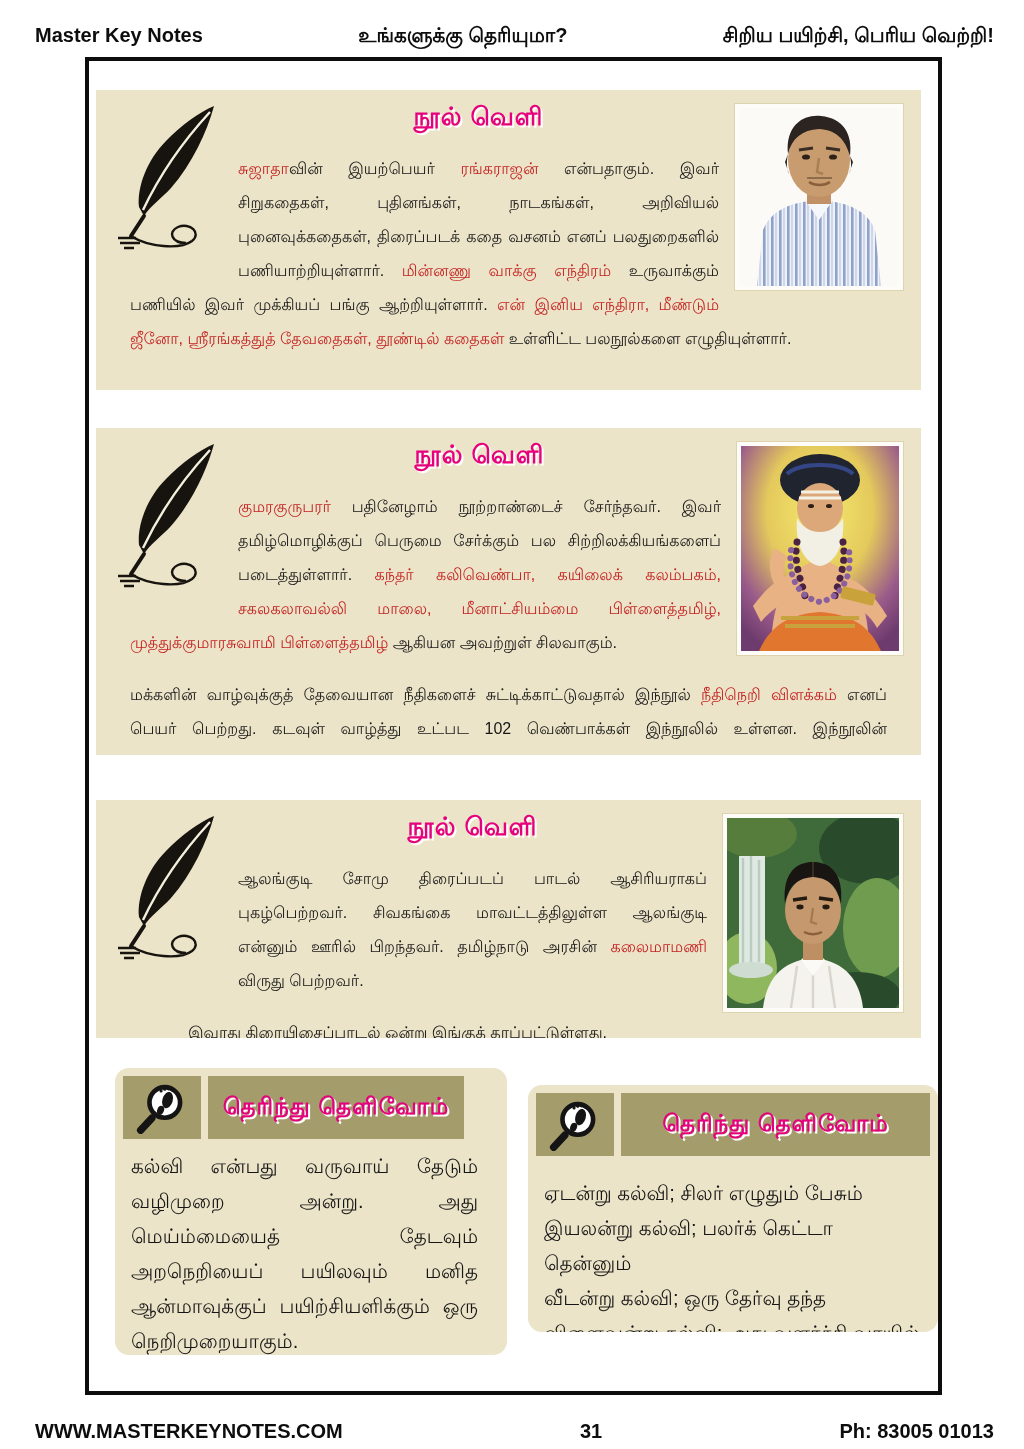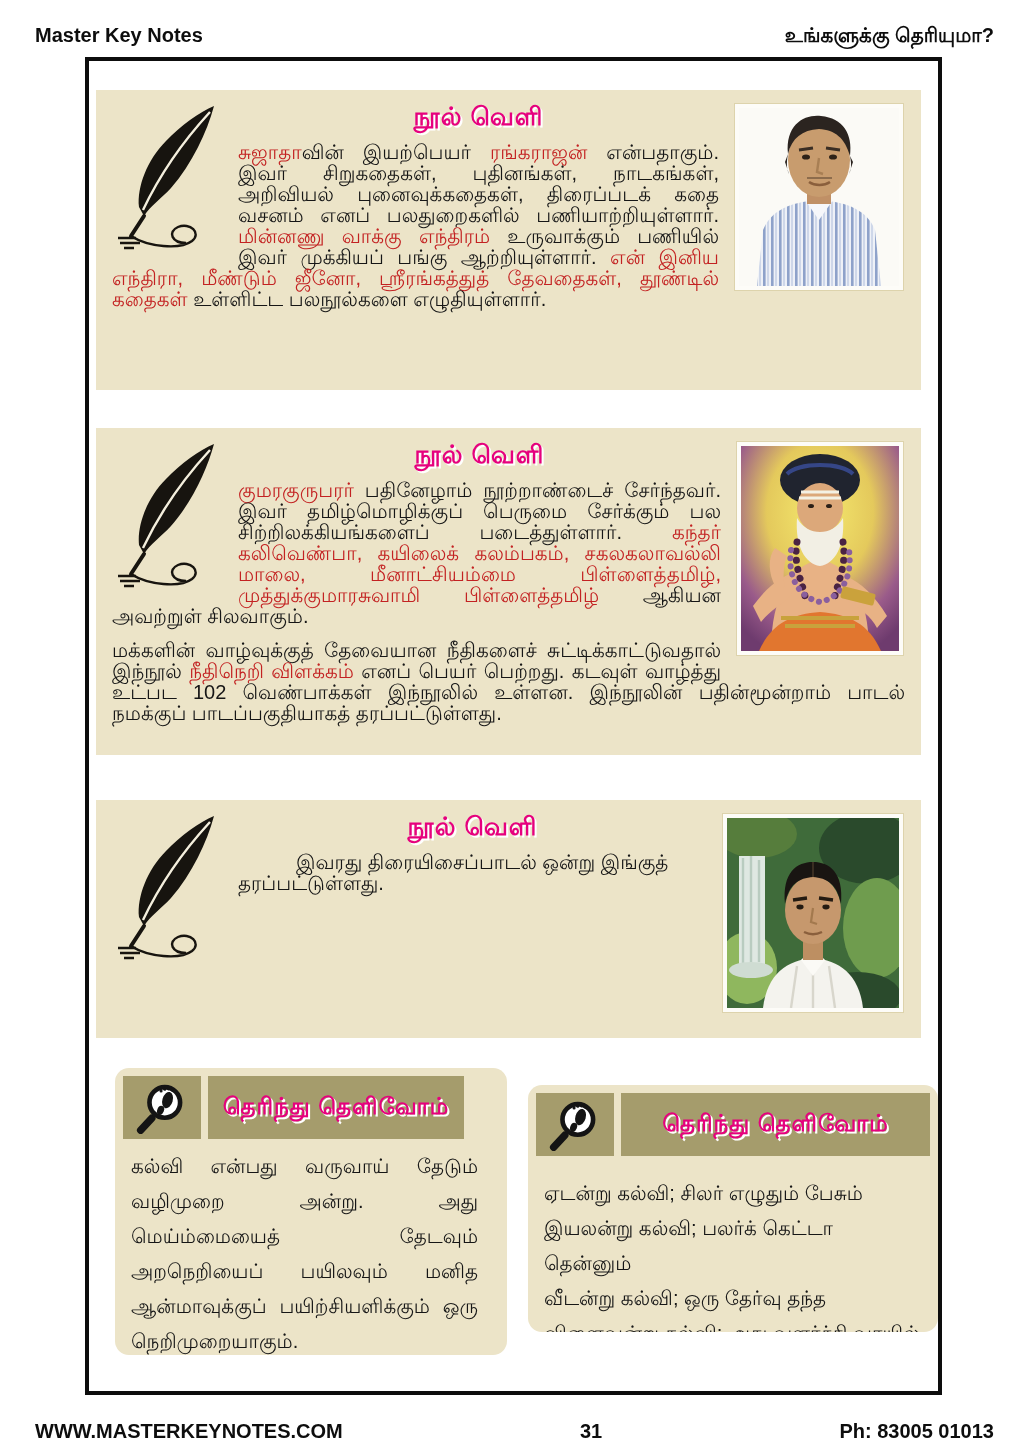--- a/index.html
+++ b/index.html
@@ -22,21 +22,21 @@
   .card-1{top:90px;height:300px;}
   .card-2{top:428px;height:327px;}
   .card-3{top:800px;height:238px;}
 
   .quill{float:left;width:112px;height:152px;margin:2px 12px 2px 2px;}
   .photo{float:right;background:#fdfcf8;padding:4px;margin:4px 2px 8px 16px;
          box-shadow:0 0 0 1px #ddd3ac;font-size:0;line-height:0;}
 
   .card-title{margin:2px 175px 8px 0;text-align:center;font-size:25px;font-weight:bold;
               color:#e6007e;letter-spacing:1px;text-shadow:2px 2px 0 #ffffff,3px 3px 0 #ece4c8;}
-  .body{margin:0;font-size:20px;line-height:21px;text-align:justify;}
+  .body{margin:18px;font-size:16px;line-height:34px;text-align:justify;}
   .body + .body{margin-top:13px;}
   .indent{text-indent:58px;text-align:left;}
   .seg-black{color:#161616;}
   .seg-red{color:#c32222;}
 
   
   .kb{position:absolute;background:#ece4c8;border-radius:14px;box-sizing:border-box;
       padding:8px 8px 6px 8px;overflow:hidden;}
   .kb-left{left:115px;top:1068px;width:392px;height:287px;}
   .kb-right{left:528px;top:1085px;width:410px;height:247px;}
@@ -51,20 +51,21 @@
   .kb-lines{margin:20px 6px 0 8px;font-size:20px;line-height:35px;white-space:pre-line;text-align:left;}
 </style>
 </head>
 <body>
 
 <div class="page">
 
   <div class="hdr">
     <span>Master Key Notes</span>
     <span>உங்களுக்கு தெரியுமா?</span>
+    <span>சிறிய பயிற்சி, பெரிய வெற்றி!</span>
   </div>
 
   <div class="frame"></div>
 
   <section class="card card-1">
     <div class="quill">
       <svg viewBox="0 0 112 152" width="112" height="152">
         <path d="M100 4 C 93 30 78 62 57 86 C 47 97 36 104 30 114 L 25 105 C 23 85 33 58 52 39 C 67 23 86 10 100 4 Z" fill="#17140f"></path>
         <path d="M96 10 C 72 36 48 68 29 108" stroke="#f4efdd" stroke-width="2.4" fill="none"></path>
         <path d="M30 114 L 17 134" stroke="#17140f" stroke-width="4" stroke-linecap="round"></path>
@@ -174,20 +175,21 @@
         <path d="M58 86 C 55 54 70 44 86 44 C 102 44 117 54 114 86 C 110 66 100 60 86 59 C 72 60 62 66 58 86 Z" fill="#191512"></path>
         <path d="M86 44 L86 59" stroke="#3a2e22" stroke-width="2"></path>
         <path d="M66 82 L80 80 M92 80 L106 82" stroke="#241b12" stroke-width="3.4"></path>
         <ellipse cx="73" cy="89" rx="3.6" ry="2.4" fill="#241b12"></ellipse>
         <ellipse cx="99" cy="89" rx="3.6" ry="2.4" fill="#241b12"></ellipse>
         <path d="M86 90 L84 104 L90 106" stroke="#a3794e" stroke-width="2.2" fill="none"></path>
         <path d="M77 114 C 83 117 89 117 95 114" stroke="#8a5f3c" stroke-width="2.4" fill="none"></path>
       </svg>
     </div>
     <h2 class="card-title">நூல் வெளி</h2>
+    <p class="body"><span class="seg-black">ஆலங்குடி சோமு திரைப்படப் பாடல் ஆசிரியராகப் புகழ்பெற்றவர். சிவகங்கை மாவட்டத்திலுள்ள ஆலங்குடி என்னும் ஊரில் பிறந்தவர். தமிழ்நாடு அரசின் </span><span class="seg-red">கலைமாமணி</span><span class="seg-black"> விருது பெற்றவர்.</span></p>
     <p class="body indent"><span class="seg-black">இவரது திரையிசைப்பாடல் ஒன்று இங்குத் தரப்பட்டுள்ளது.</span></p>
   </section>
 
   <div class="kb kb-left">
     <div class="kb-head">
       <div class="kb-icon">
         <svg viewBox="0 0 56 56" width="52" height="52">
           <path d="M17 39 L5 52" stroke="#141414" stroke-width="8" stroke-linecap="round"></path>
           <circle cx="31" cy="22" r="16.5" fill="#ffffff" stroke="#141414" stroke-width="5"></circle>
           <ellipse cx="34" cy="19.5" rx="5.6" ry="9" transform="rotate(16 34 19.5)" fill="#141414"></ellipse>

